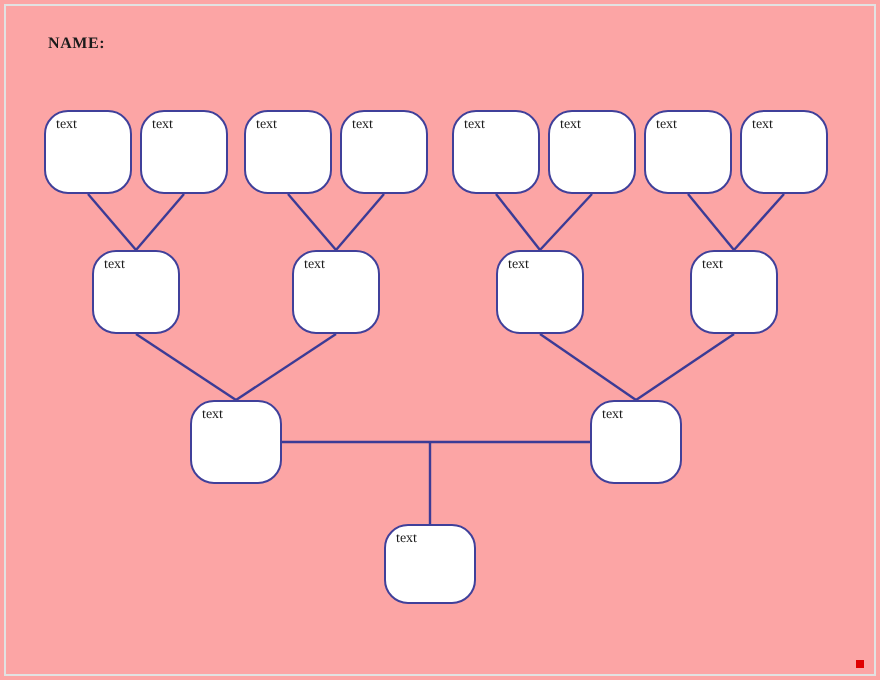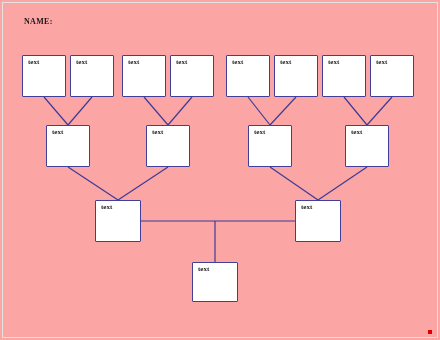--- a/index.html
+++ b/index.html
@@ -55,22 +55,21 @@
     width: 440px;
     text-align: center;
     font-size: 7px;
     letter-spacing: 0.5px;
   }
   .node {
     position: absolute;
     box-sizing: border-box;
     background: #ffffff;
     border: 1.4px solid #40409a;
-    border-radius: 1px;
-    font-weight: bold;
+    border-radius: 12px;
   }
   .node-label {
     position: absolute;
     left: 5px;
     top: 3px;
     font-family: "Liberation Serif", serif;
     font-size: 7px;
     color: #1b1b1b;
     line-height: 1;
     white-space: nowrap;

